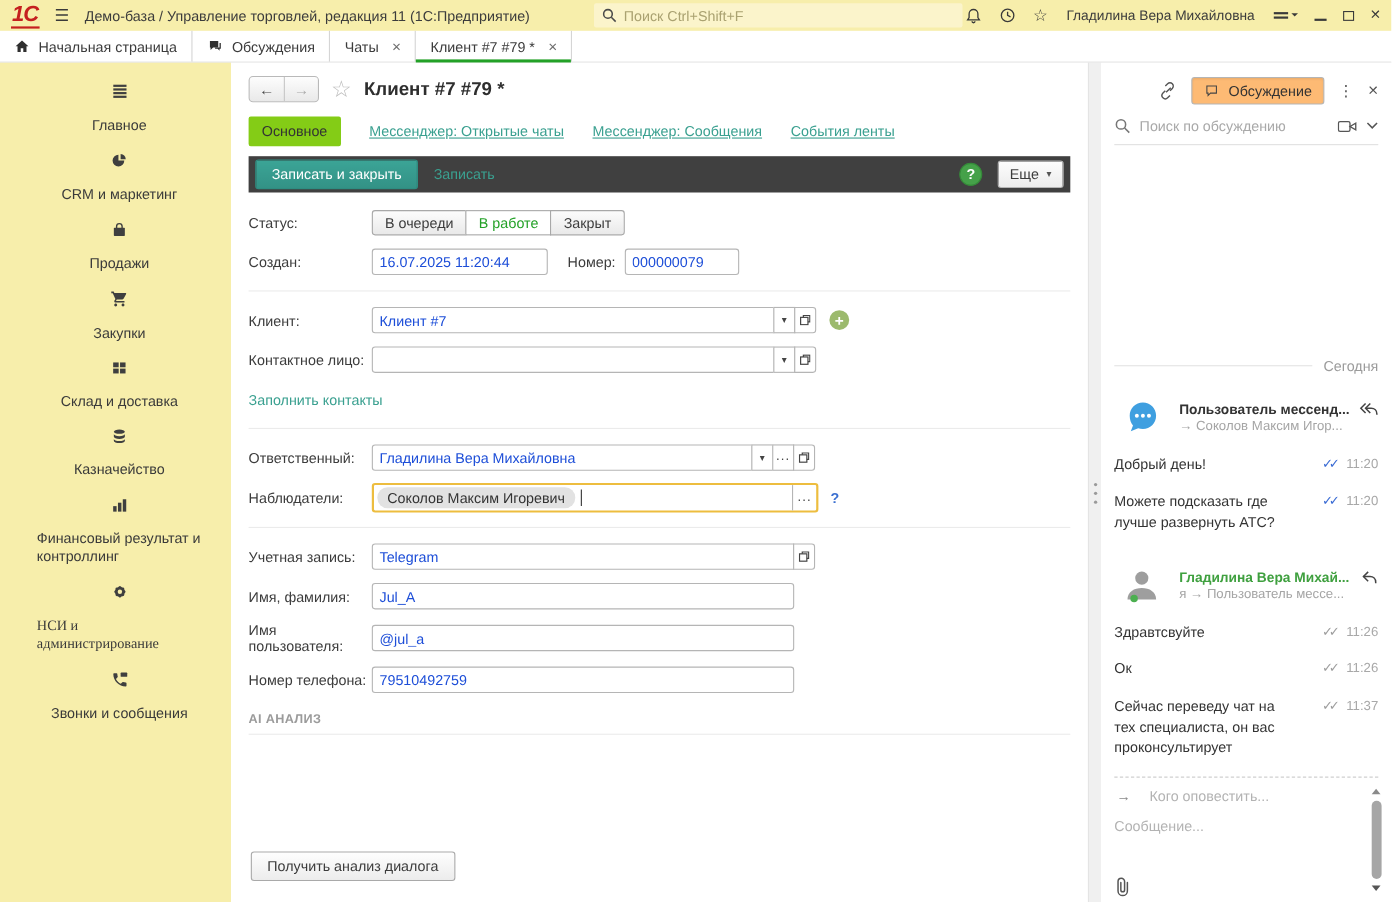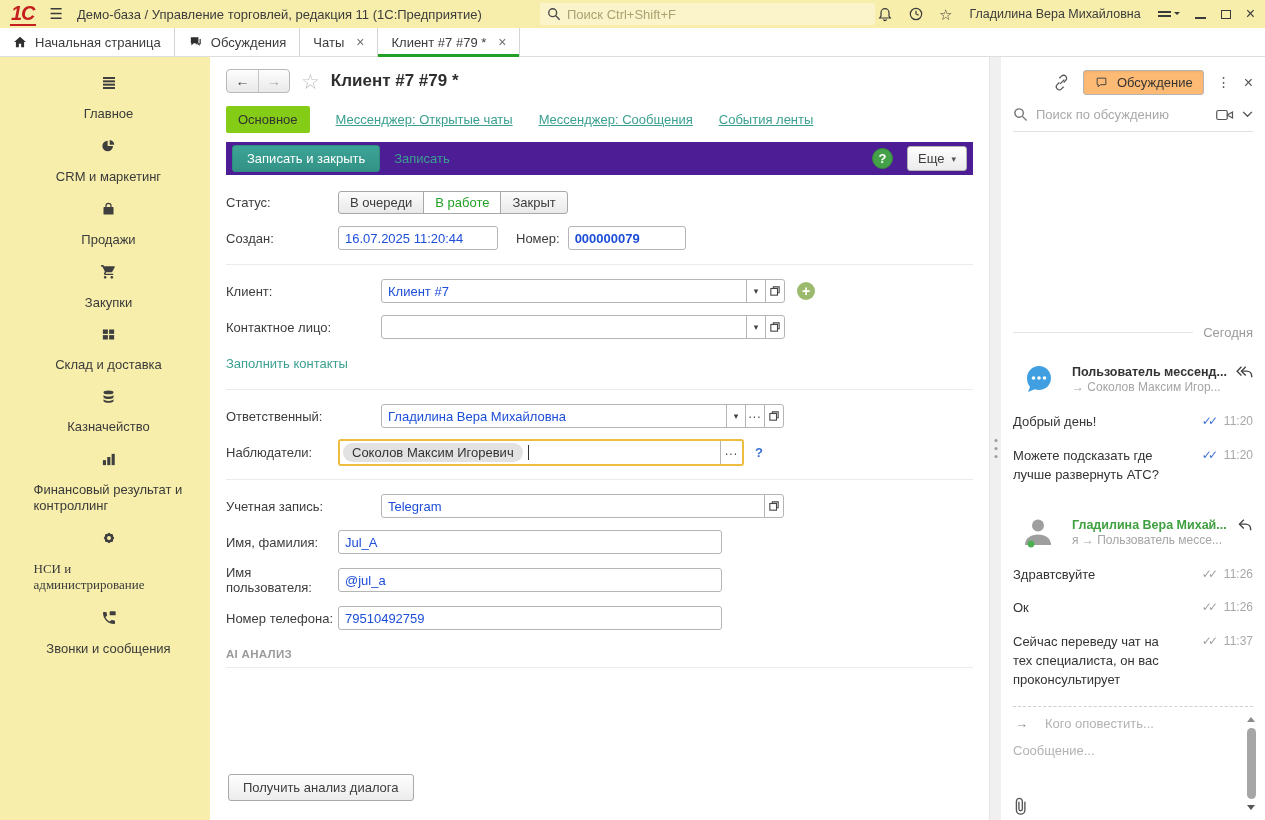--- a/index.html
+++ b/index.html
@@ -44,37 +44,37 @@
   .form-head { display:flex; align-items:center; gap:11px; padding-top:12px; }
   .nav-group { display:flex; border:1px solid #b9b9b9; border-radius:4px; overflow:hidden; background:linear-gradient(#fdfdfd,#e9e9e9); }
   .nav-btn { width:31px; height:22px; display:flex; align-items:center; justify-content:center; font-size:14px; color:#444; }
   .nav-btn + .nav-btn { border-left:1px solid #c6c6c6; }
   .nav-btn.disabled { color:#a9a9a9; }
   .fav-star { font-size:21px; color:#bdbdbd; line-height:1; }
   .form-title { font-size:17px; font-weight:bold; color:#2e2e2e; }
   .form-nav { display:flex; align-items:center; gap:26px; margin-top:13px; }
   .fn-active { background:#84cc16; padding:6px 12px; border-radius:2px; color:#333; }
   .fn-link { color:#3aa090; text-decoration:underline; cursor:pointer; }
-  .form-toolbar { margin-top:9px; background:#4c1d95; height:33px; display:flex; align-items:center; padding:0 6px; gap:14px; }
+  .form-toolbar { margin-top:9px; background:#404040; height:33px; display:flex; align-items:center; padding:0 6px; gap:14px; }
   .btn-primary { background:linear-gradient(#3ba496,#339286); color:#fff; border:1px solid #2e8d81; border-radius:3px; padding:5px 14px; font-size:13px; cursor:pointer; font-family:inherit; }
   .link-save { color:#3aa090; cursor:pointer; }
   .tb-spacer { flex:1; }
   .help-btn { width:21px; height:21px; border-radius:50%; background:#45a149; border:1px solid #358a39; color:#fff; font-weight:bold; font-size:13px; display:flex; align-items:center; justify-content:center; }
   .btn-more { background:linear-gradient(#fdfdfd,#ececec); border:1px solid #b5b5b5; border-radius:3px; padding:4px 10px; display:flex; align-items:center; gap:7px; color:#3c3c3c; cursor:pointer; font-family:inherit; font-size:13px; }
   .caret { font-size:9px; color:#555; }
 
   .form-body { margin-top:14px; }
   .frow { display:flex; align-items:center; margin-bottom:10px; min-height:26px; }
   .flabel { width:112px; flex:none; color:#3c3c3c; }
   .seg { border:1px solid #a8a8a8; padding:3px 11px; background:linear-gradient(#fcfcfc,#e9e9e9); margin-left:-1px; color:#3c3c3c; cursor:pointer; font-family:inherit; font-size:13px; }
   .seg.first { border-radius:3px 0 0 3px; margin-left:0; }
   .seg.last { border-radius:0 3px 3px 0; }
   .seg.selected { background:#fff; color:#23a127; }
   .inp { height:24px; border:1px solid #b5b5b5; border-radius:3px; padding:0 6px; font-size:13px; color:#1d4ed8; font-family:inherit; outline:none; }
-  .igroup { display:flex; align-items:stretch; height:24px;margin-left:43px; }
+  .igroup { display:flex; align-items:stretch; height:24px; }
   .igroup .inp { border-radius:3px 0 0 3px; height:24px; }
   .ibtn { width:20px; border:1px solid #b5b5b5; margin-left:-1px; background:#fff; display:flex; align-items:center; justify-content:center; color:#444; font-size:9px; cursor:pointer; }
   .ibtn.last { border-radius:0 3px 3px 0; }
   .ibtn.dots { font-size:12px; letter-spacing:1px; padding-bottom:4px; }
   .hline { border-top:1px solid #ebebeb; margin:13px 0; }
   .plus-circle { width:18px; height:18px; border-radius:50%; background:#9cba6d; color:#fff; font-size:14px; font-weight:bold; display:flex; align-items:center; justify-content:center; margin-left:12px; line-height:1; }
   .watch-wrap { display:flex; align-items:center; width:406px; height:27px; border:2px solid #edbd3f; border-radius:3px; background:#fff; padding-left:3px; }
   .chip { background:#e2e2e2; border-radius:10px; padding:2px 9px; color:#333; white-space:nowrap; }
   .cursor-bar { width:1px; height:15px; background:#333; margin-left:5px; }
   .watch-dots { margin-left:auto; width:22px; align-self:stretch; border-left:1px solid #b5b5b5; display:flex; align-items:center; justify-content:center; color:#444; font-size:12px; letter-spacing:1px; padding-bottom:4px; cursor:pointer; }
@@ -319,21 +319,21 @@
       <div class="frow">
         <span class="flabel">Статус:</span>
         <button class="seg first">В очереди</button>
         <button class="seg selected">В работе</button>
         <button class="seg last">Закрыт</button>
       </div>
       <div class="frow">
         <span class="flabel">Создан:</span>
         <input class="inp" style="width: 160px;" value="16.07.2025 11:20:44">
         <span style="margin-left:18px; margin-right:8px; color:#3c3c3c;">Номер:</span>
-        <input class="inp" style="width: 118px; font-weight: bold;" value="000000079">
+        <input class="inp" style="width: 104px;" value="000000079">
       </div>
 
       <div class="hline"></div>
 
       <div class="frow">
         <span class="flabel">Клиент:</span>
         <span class="igroup">
           <input class="inp" style="width: 366px;" value="Клиент #7">
           <span class="ibtn">▾</span>
           <span class="ibtn last">

